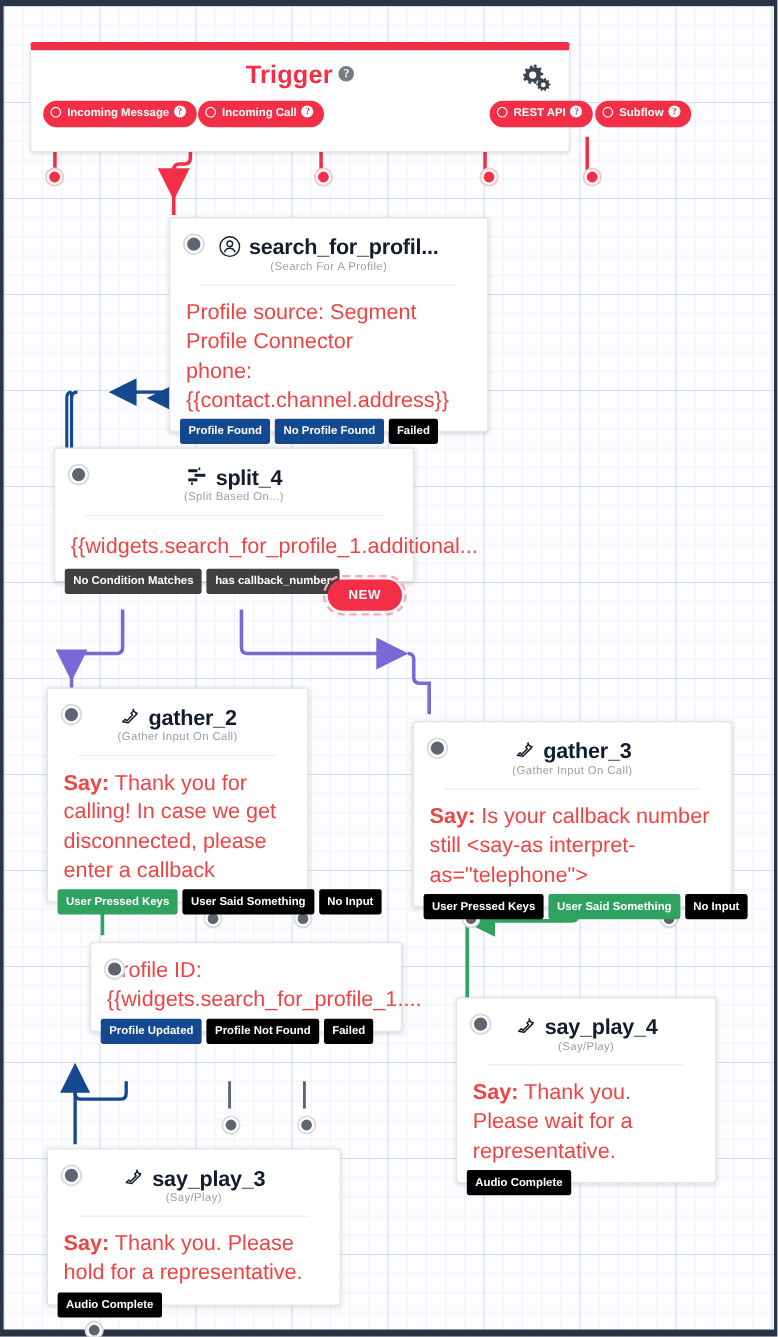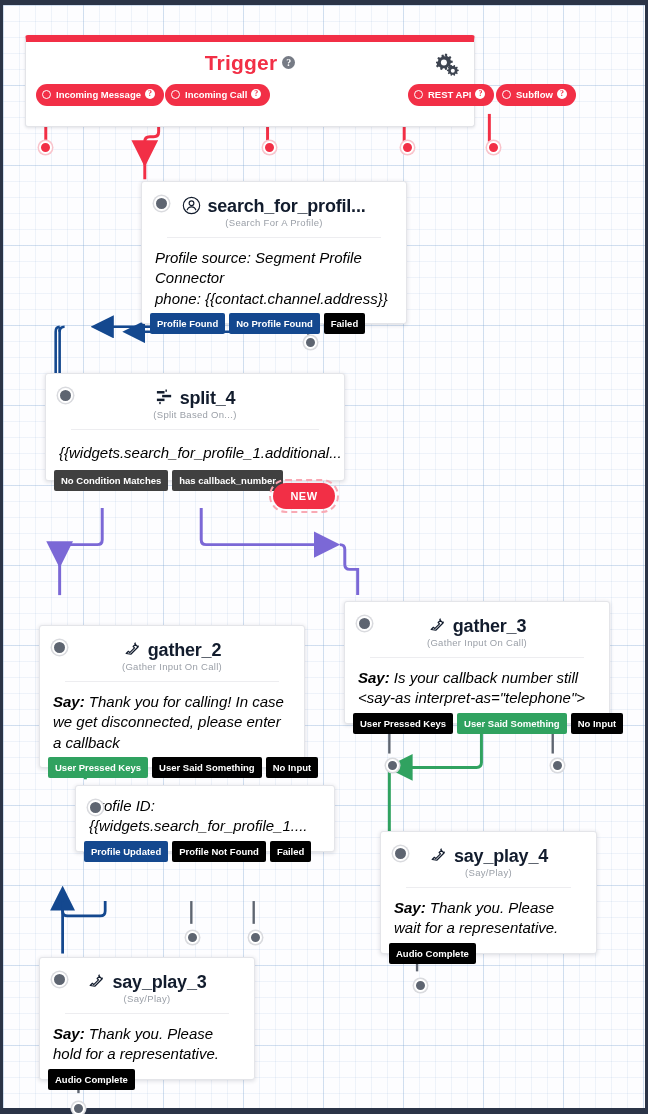--- a/index.html
+++ b/index.html
@@ -83,21 +83,21 @@
   }
   .node-title .nicon {
     display:inline-block; width:19px; height:19px; vertical-align:-3px; margin-right:6px;
   }
   .node-sub {
     text-align:center; font-size:9.5px; color:#9ba0a8; margin-top:0;
     letter-spacing:.3px;
   }
   .node-divider { height:1px; background:#ededf0; margin:9px 11px 0 11px; }
   .node-body {
-    padding:10px 13px 14px 13px; font-size:15px; color:#000000; line-height:1.35;font-style:italic;
+    padding:10px 13px 14px 13px; font-size:18px; color:#ef4444; line-height:1.35;
   }
   .node-body.centered { text-align:left; padding-top:13px; padding-bottom:17px;}
   .node-body b { font-weight:bold; }
   .in-dot {
     position:absolute; left:12px; top:14px; width:15px; height:15px; border-radius:50%;
     background:#5e6571; border:2.5px solid #ffffff;
     box-shadow:0 0 0 1.5px #d9dade;
   }
   
   .ports {
@@ -302,21 +302,21 @@
     <div class="node-body centered">
       <span>{{widgets.search_for_profile_1.additional...</span>
     </div>
     <div class="ports">
       <div class="port purple">No Condition Matches</div>
       <div class="port purple">has callback_number</div>
     </div>
   </div>
   <div class="newbadge" style="left:270px;top:478px;">NEW</div>
 
-  <div class="node" style="left:36px;top:620px;width:266px;">
+  <div class="node" style="left:36px;top:568px;width:218px;">
     <div class="in-dot"></div>
     <div class="node-head">
       <div class="node-title">
         <span class="nicon">
           <svg viewBox="0 0 20 20" width="19" height="19">
               <g fill="none" stroke="#121c2d" stroke-width="1.3" stroke-linejoin="round">
                 <path d="M3.4 14.2l2.3-2.3 1.4 1.4 5-5-1.4-1.4 2.3-2.3 2.8 2.8-7.6 7.6z"></path>
                 <path d="M12.1 4.1l1.2-1.2"></path>
                 <path d="M15.2 7.2l1.2-1.2"></path>
               </g>
@@ -393,21 +393,21 @@
       <div class="node-divider"></div>
     </div>
     <div class="node-body">
       <b>Say:</b><span> Thank you. Please wait for a representative.</span>
     </div>
     <div class="ports">
       <div class="port grey">Audio Complete</div>
     </div>
   </div>
 
-  <div class="node" style="left:36px;top:952px;width:216px;">
+  <div class="node" style="left:36px;top:952px;width:245px;">
     <div class="in-dot"></div>
     <div class="node-head">
       <div class="node-title">
         <span class="nicon">
           <svg viewBox="0 0 20 20" width="19" height="19">
               <g fill="none" stroke="#121c2d" stroke-width="1.3" stroke-linejoin="round">
                 <path d="M3.4 14.2l2.3-2.3 1.4 1.4 5-5-1.4-1.4 2.3-2.3 2.8 2.8-7.6 7.6z"></path>
                 <path d="M12.1 4.1l1.2-1.2"></path>
                 <path d="M15.2 7.2l1.2-1.2"></path>
               </g>

